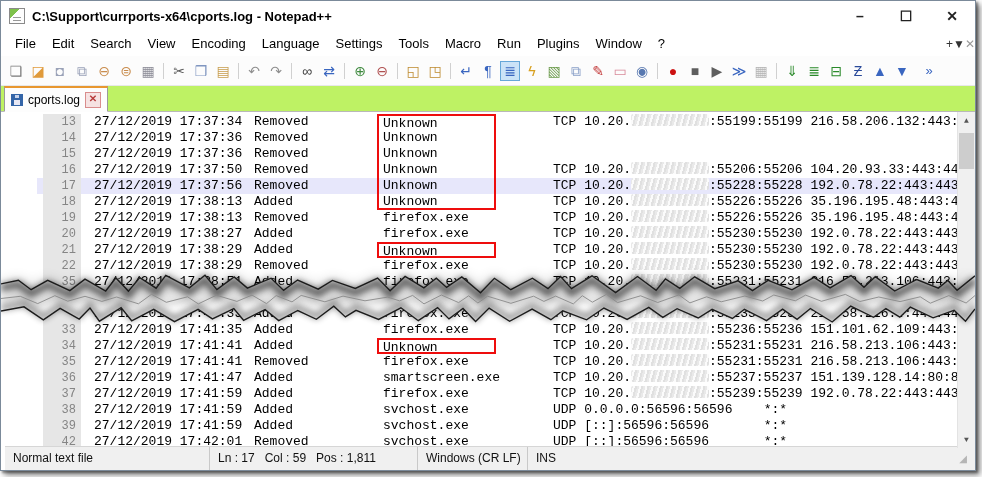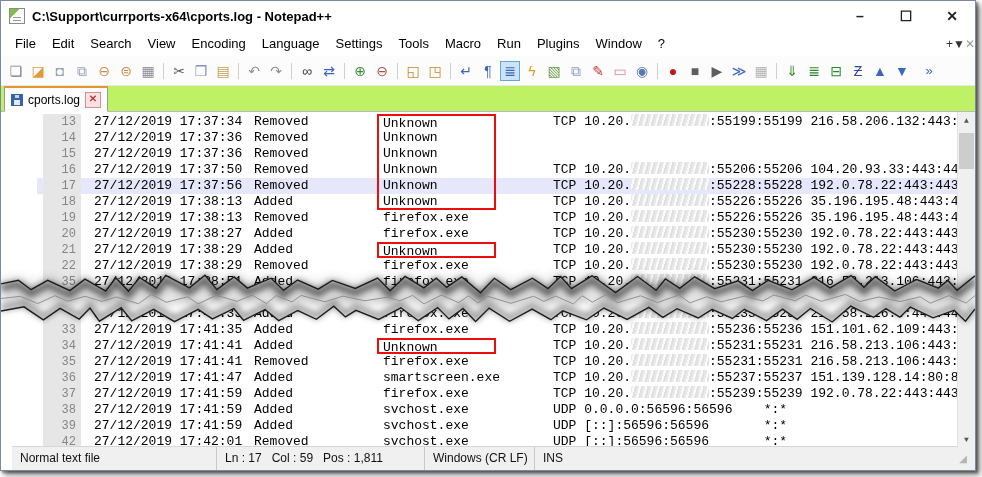--- a/index.html
+++ b/index.html
@@ -55,21 +55,21 @@
           background:repeating-linear-gradient(105deg,#e9e9e9 0 2px,#fbfbfb 2px 4px,#e0e0e0 4px 6px);}
   .tear-gap{height:16px;}
   #tear{position:absolute;left:0;top:150px;width:974px;height:90px;z-index:6;pointer-events:none;}
   
   .vsb{position:absolute;top:0;right:0;bottom:0;width:17px;background:#f0f0f0;border-left:1px solid #e3e3e3;z-index:2;}
   .vsb .arr{position:absolute;left:0;width:17px;height:17px;display:flex;align-items:center;justify-content:center;
             font-size:8px;color:#555;}
   .vsb .arr.up{top:0;} .vsb .arr.dn{bottom:0;}
   .vsb .thumb{position:absolute;left:1px;top:21px;width:15px;height:36px;background:#cdcdcd;}
   
-  .statusbar{position:absolute;left:11px;right:0;bottom:0;height:23px;background:#f0f0f0;border-top:1px solid #d6d6d6;
+  .statusbar{position:absolute;left:4px;right:0;bottom:0;height:23px;background:#f0f0f0;border-top:1px solid #d6d6d6;
              display:flex;align-items:flex-end;font-size:12px;color:#111;}
   .seg{height:23px;line-height:23px;padding:0 8px;border-right:1px solid #c9c9c9;box-sizing:border-box;
        white-space:pre;overflow:hidden;}
   .s1{flex:0 0 205px;} .s2{flex:0 0 273px;} .s3{flex:0 0 208px;} .s4{flex:0 0 110px;} .s5{flex:0 0 120px;}
   .s6{flex:1 1 auto;border-right:none;display:flex;align-items:center;justify-content:space-between;}
   .grip{color:#b5b5b5;font-size:10px;margin-left:4px;}
 </style>
 </head>
 <body>
 

